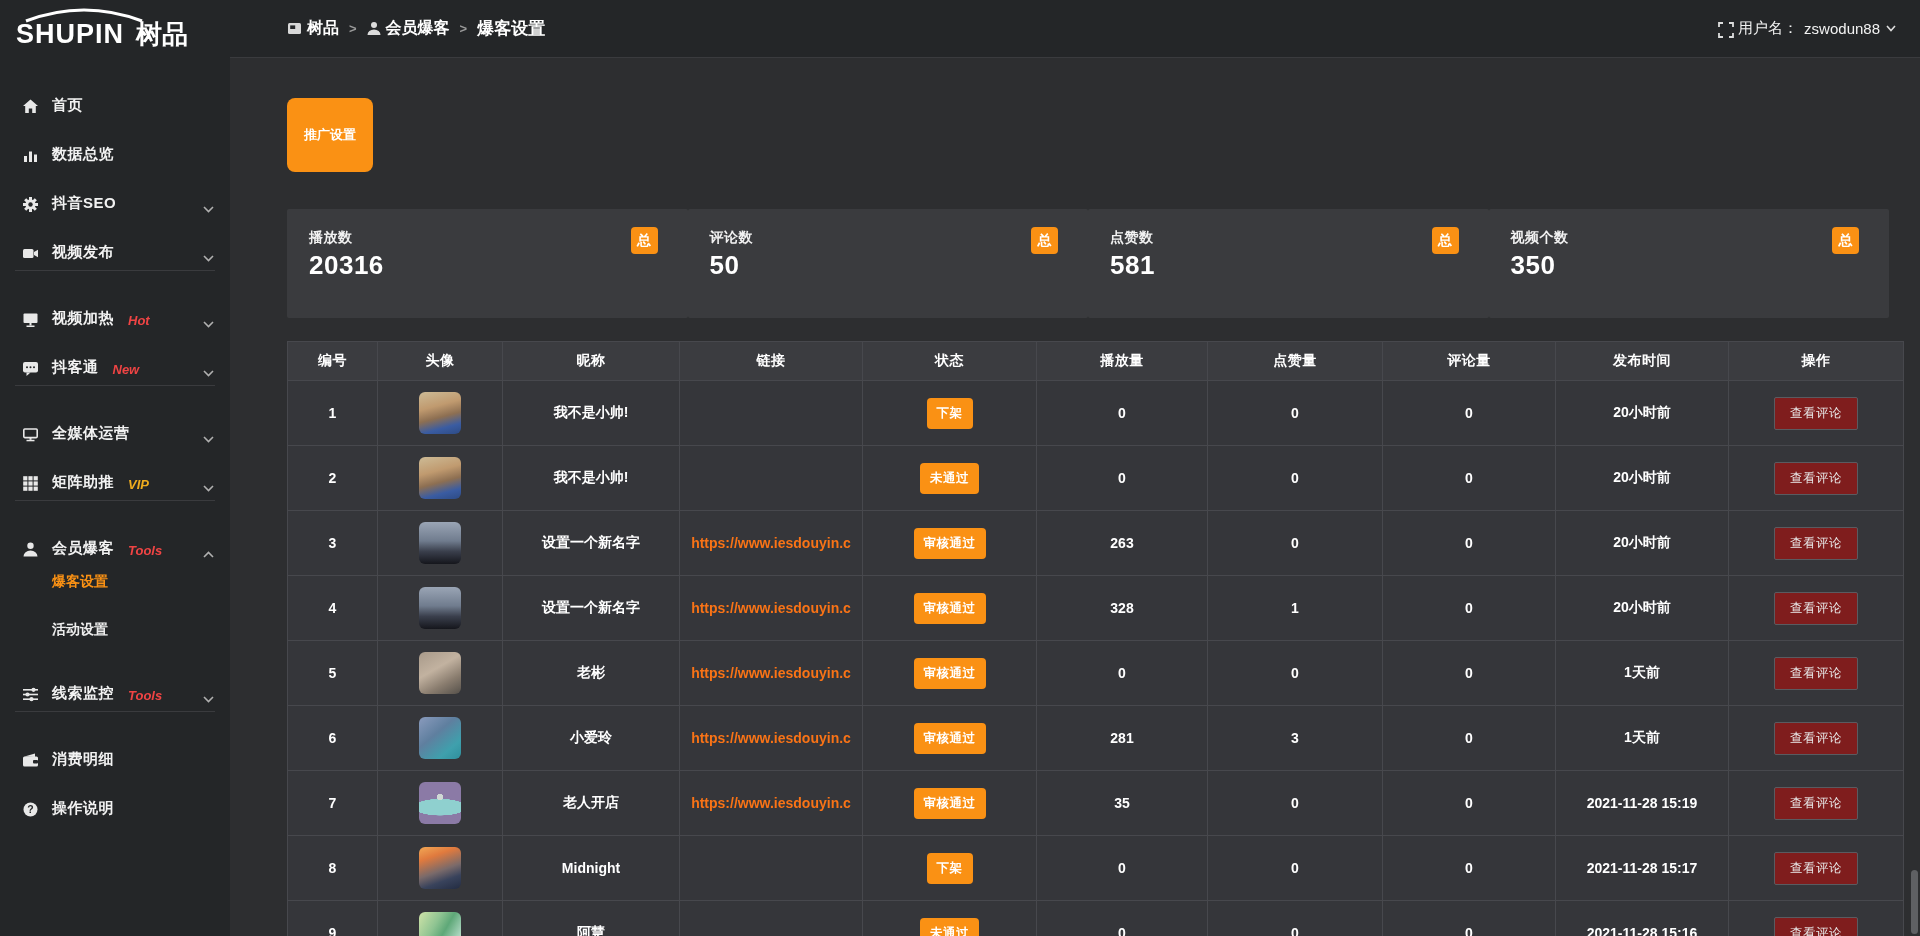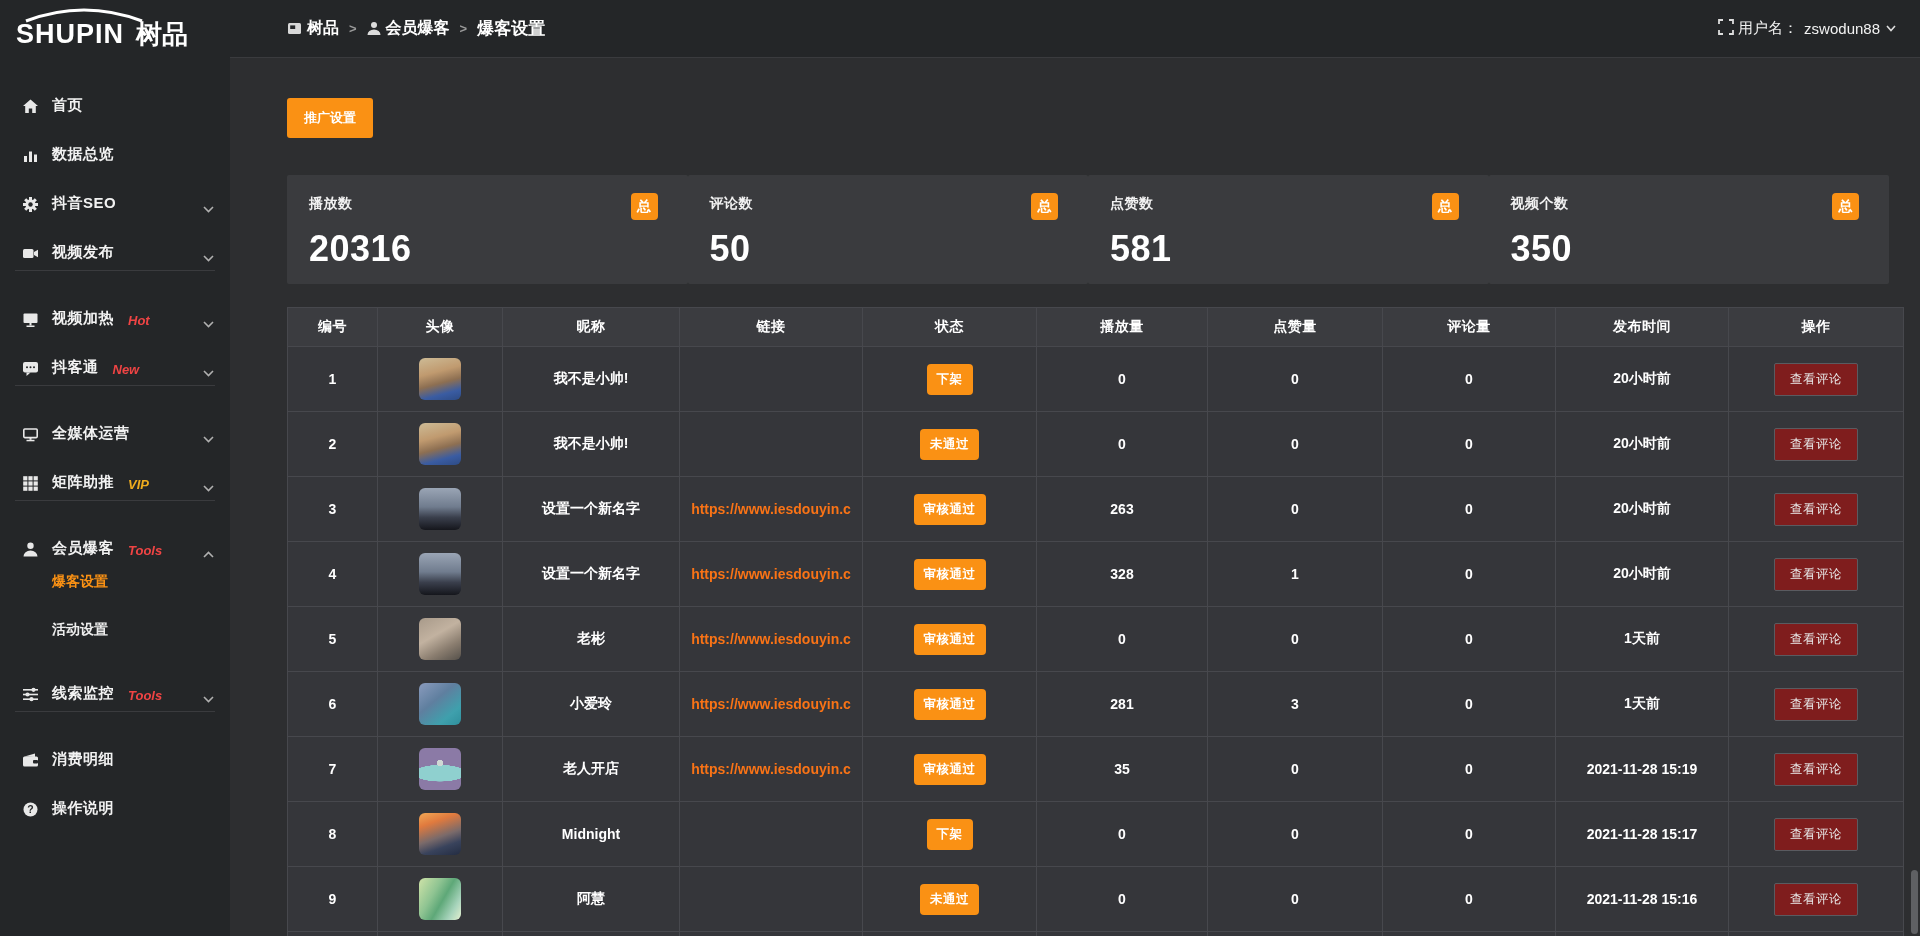--- a/index.html
+++ b/index.html
@@ -25,33 +25,33 @@
   .nav-sub-item.active{color:#fa9114}
 
   
   .main{flex:1;display:flex;flex-direction:column;min-width:0}
   .topbar{height:58px;flex:0 0 58px;background:#242628;border-bottom:1px solid #3a3b3e;
     display:flex;align-items:center;justify-content:space-between;padding:0 24px 0 57px;box-sizing:border-box}
   .breadcrumb{display:flex;align-items:center}
   .bc-item{display:flex;align-items:center;gap:5px;font-size:16px;font-weight:600;color:#fff;cursor:pointer}
   .bc-last{font-size:17px;font-weight:700;cursor:default}
   .bc-sep{color:#9a9a9a;font-size:13px;margin:0 10px;font-weight:700}
-  .topbar-right{display:flex;align-items:flex-start;gap:4px}
+  .topbar-right{display:flex;align-items:flex-end;gap:4px}
   .fullscreen-btn{display:flex;align-items:center;cursor:pointer}
   .user-box{display:flex;align-items:center;gap:6px;font-size:15px;color:#f2f2f2;cursor:pointer}
 
   
   .content{flex:1;padding:40px 31px 0 57px;overflow:hidden}
-  .promo-btn{background:#fa9114;color:#fff;border:none;border-radius:3px;font-size:13px;
-    padding:11px 17px;font-weight:600;cursor:pointer;font-family:inherit}
+  .promo-btn{background:#fa9114;color:#fff;border:none;border-radius:8px;font-size:13px;
+    padding:28px 17px;font-weight:600;cursor:pointer;font-family:inherit}
 
   .stats{display:grid;grid-template-columns:repeat(4,1fr);margin-top:37px}
   .stat-card{background:#3a3b3e;height:109px;position:relative;padding:20px 22px;box-sizing:border-box;border-radius:2px}
   .stat-label{font-size:14px;color:#f2f2f2;font-weight:600;letter-spacing:.5px}
-  .stat-value{font-size:36px;color:#fff;font-weight:700;margin-top:15px;letter-spacing:.5px}
+  .stat-value{font-size:26px;color:#fff;font-weight:700;margin-top:3px;letter-spacing:.5px}
   .stat-badge{position:absolute;top:18px;right:30px;width:27px;height:27px;background:#fa9114;color:#fff;
     font-size:14px;line-height:27px;text-align:center;border-radius:4px;font-weight:600}
 
   
   .data-table{width:100%;border-collapse:collapse;table-layout:fixed;margin-top:23px;background:#35363a}
   .data-table th{background:#3b3c40;height:38px;font-size:14px;color:#fff;font-weight:700;letter-spacing:.5px}
   .data-table td{height:64px;text-align:center;font-size:14px;color:#fff;font-weight:600}
   .data-table th,.data-table td{border:1px solid #47484d;padding:0 6px;overflow:hidden}
 
   .av{width:42px;height:42px;border-radius:6px;margin:0 auto}

